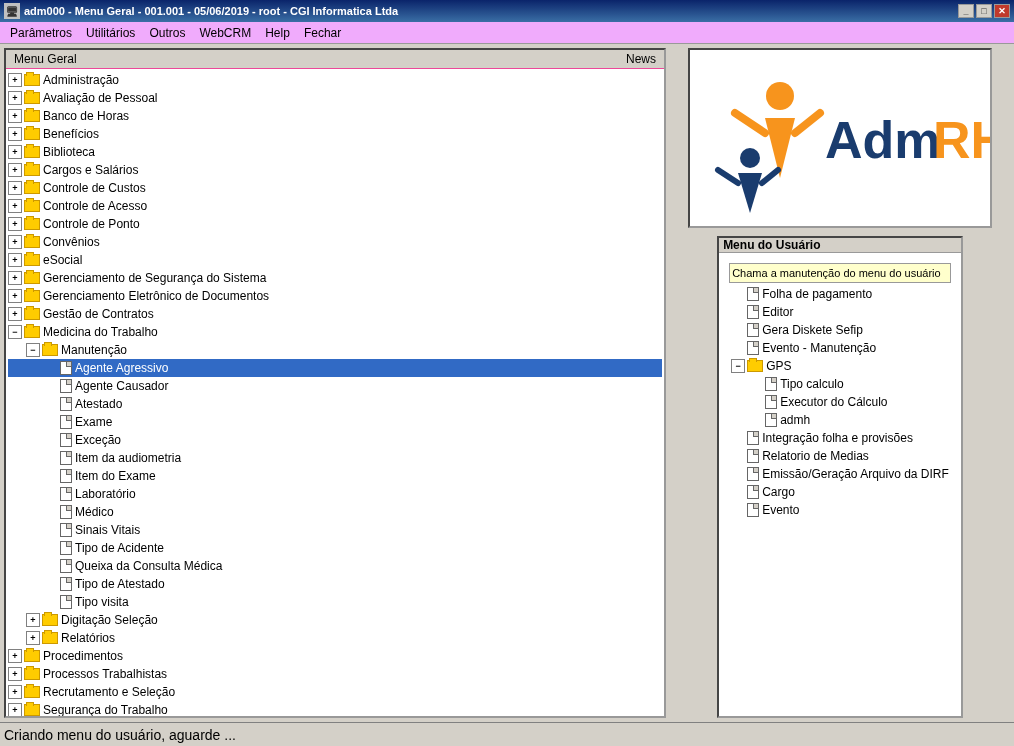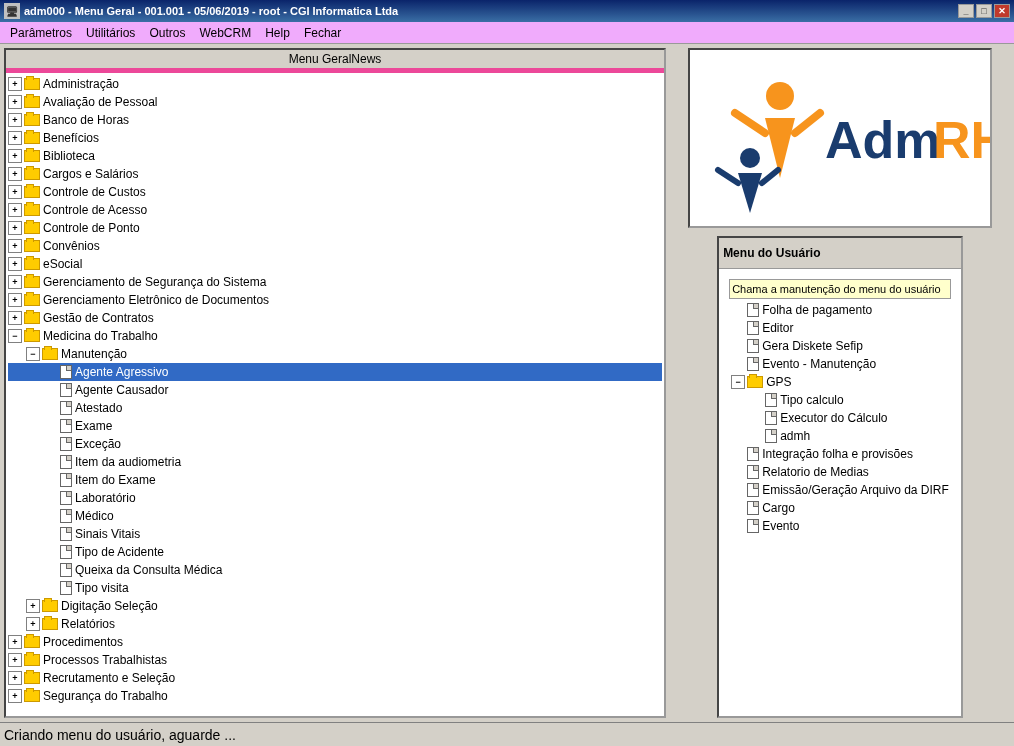--- a/index.html
+++ b/index.html
@@ -72,24 +72,24 @@
     
     #left-panel {
       flex: 1;
       display: flex;
       flex-direction: column;
       border: 2px inset #999;
       background: white;
     }
     #left-panel-header {
       display: flex;
-      justify-content: center;
-      padding: 2px 20px;
-      background: #d4d0c8;
-      border-bottom: 5px solid #ec4899;
+      justify-content: space-between;
+      padding: 2px 8px;
+      background: #d4d0c8;
+      border-bottom: 1px solid #ec4899;
       font-size: 12px;
     }
 
     #tree-container {
       flex: 1;
       overflow-y: auto;
       overflow-x: hidden;
       padding: 2px;
     }
     .tree-item {
@@ -172,21 +172,21 @@
     }
 
     #user-menu-panel {
       border: 2px inset #999;
       background: white;
       flex: 1;
       display: flex;
       flex-direction: column;
     }
     #user-menu-header {
-      padding: 8px 4px;
+      padding: 0 4px;
       font-size: 12px;
       font-weight: bold;
       background: #d4d0c8;
       border-bottom: 1px solid #999;
     }
     #user-menu-list {
       flex: 1;
       overflow-y: auto;
       padding: 10px;
     }
@@ -416,20 +416,27 @@
           <span style="display:inline-block;width:18px;flex-shrink:0;"></span>
           <span class="expander-space"></span>
           <span class="doc-icon"></span>
           <span class="tree-label">Queixa da Consulta Médica</span>
         </div>
         <div class="tree-item">
           <span style="display:inline-block;width:18px;flex-shrink:0;"></span>
           <span style="display:inline-block;width:18px;flex-shrink:0;"></span>
           <span class="expander-space"></span>
           <span class="doc-icon"></span>
+          <span class="tree-label">Tipo de Atestado</span>
+        </div>
+        <div class="tree-item">
+          <span style="display:inline-block;width:18px;flex-shrink:0;"></span>
+          <span style="display:inline-block;width:18px;flex-shrink:0;"></span>
+          <span class="expander-space"></span>
+          <span class="doc-icon"></span>
           <span class="tree-label">Tipo visita</span>
         </div>
         <div class="tree-item">
           <span style="display:inline-block;width:18px;flex-shrink:0;"></span>
           <span class="expander">+</span>
           <span class="folder-icon"></span>
           <span class="tree-label">Digitação Seleção</span>
         </div>
         <div class="tree-item">
           <span style="display:inline-block;width:18px;flex-shrink:0;"></span>

